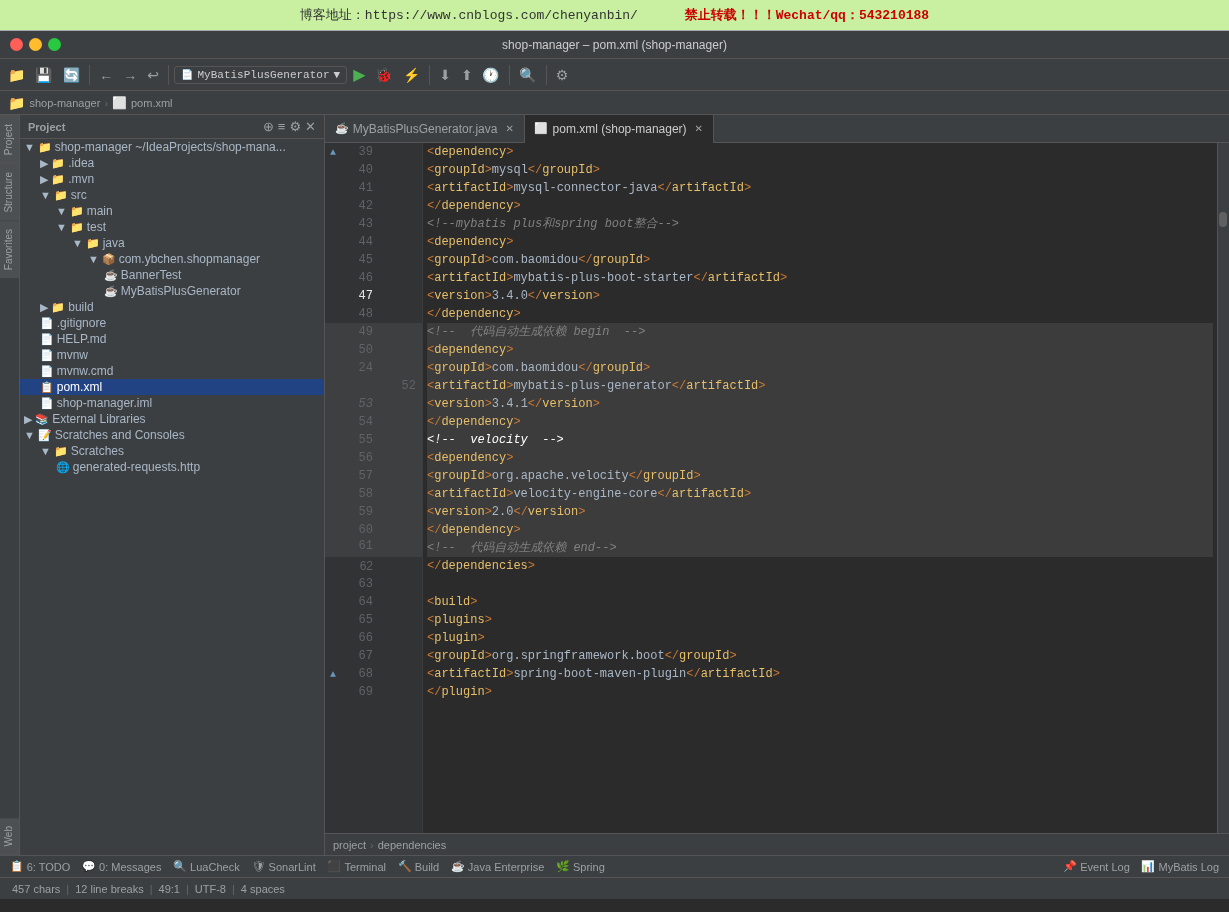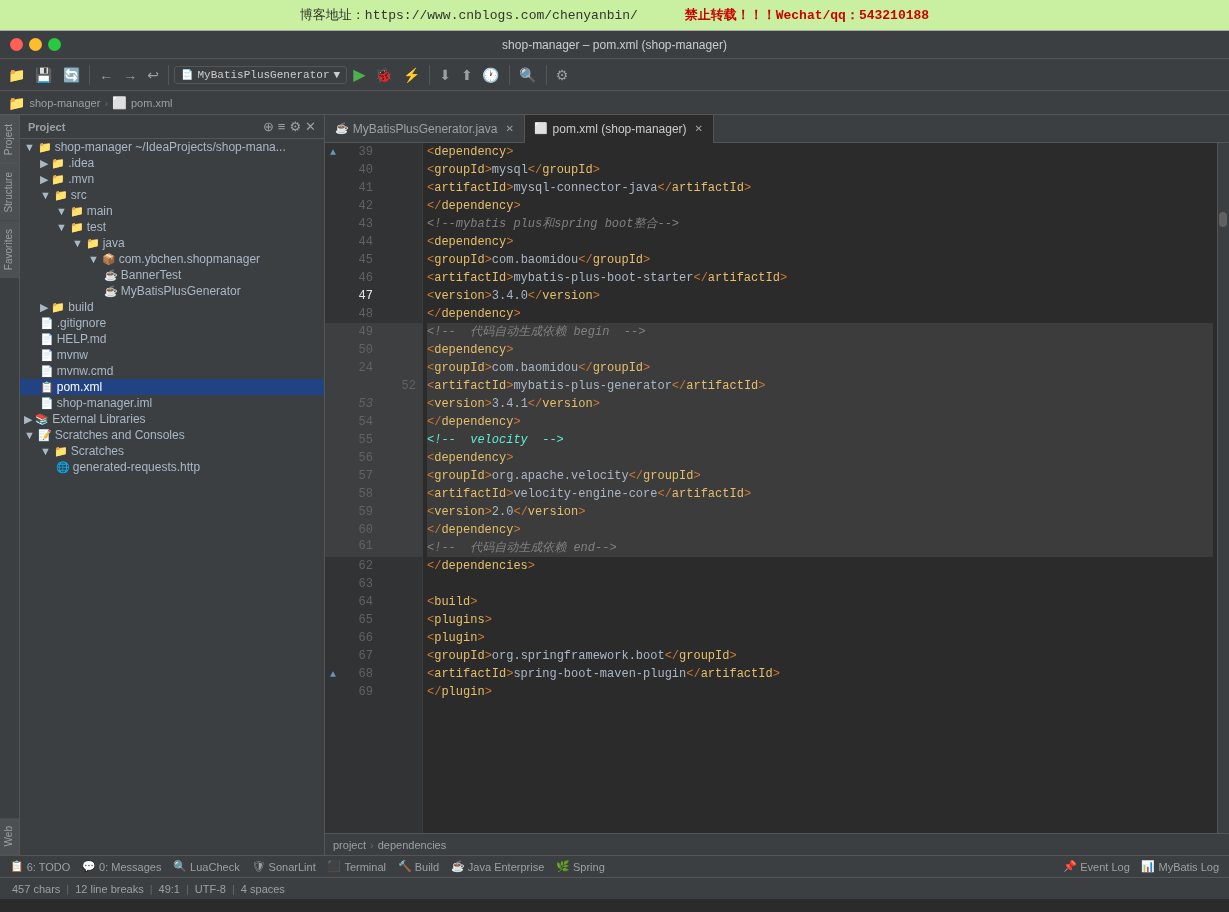--- a/index.html
+++ b/index.html
@@ -355,21 +355,21 @@
           <div style="width:16px;"></div>
           <div style="width:38px; text-align:right; padding-right:6px; color:#606366; font-size:12px; font-family:'Courier New',monospace;">60</div>
         </div>
         <div style="display:flex; height:18px; align-items:flex-start; background:rgba(100,100,100,0.25);">
           <div style="width:16px;"></div>
           <div style="width:38px; text-align:right; padding-right:6px; color:#606366; font-size:12px; font-family:'Courier New',monospace;">61</div>
         </div>
 
         <div style="display:flex; height:18px; align-items:center;">
           <div style="width:16px;"></div>
-          <div style="width:38px; text-align:right; padding-right:6px; color:#606366; font-size:12px; font-family:Liberation Mono, monospace;">62</div>
+          <div style="width:38px; text-align:right; padding-right:6px; color:#606366; font-size:12px; font-family:Liberation Sans, sans-serif;">62</div>
         </div>
         <div style="display:flex; height:18px; align-items:center;">
           <div style="width:16px;"></div>
           <div style="width:38px; text-align:right; padding-right:6px; color:#606366; font-size:12px; font-family:'Courier New',monospace;">63</div>
         </div>
         <div style="display:flex; height:18px; align-items:center;">
           <div style="width:16px;"></div>
           <div style="width:38px; text-align:right; padding-right:6px; color:#606366; font-size:12px; font-family:'Courier New',monospace;">64</div>
         </div>
         <div style="display:flex; height:18px; align-items:center;">
@@ -421,21 +421,21 @@
         <div class="code-line region-highlight" style="height:18px; white-space:pre; background:rgba(100,100,100,0.3);">    <span class="tag-bracket" style="color:#cc7832;">&lt;</span><span class="tag" style="color:#e8bf6a;">dependency</span><span class="tag-bracket" style="color:#cc7832;">&gt;</span></div>
 
         <div class="code-line region-highlight" style="height:18px; white-space:pre; background:rgba(100,100,100,0.3);">        <span class="tag-bracket" style="color:#cc7832;">&lt;</span><span class="tag" style="color:#e8bf6a;">groupId</span><span class="tag-bracket" style="color:#cc7832;">&gt;</span><span style="color:#a9b7c6;">com.baomidou</span><span class="tag-bracket" style="color:#cc7832;">&lt;/</span><span class="tag" style="color:#e8bf6a;">groupId</span><span class="tag-bracket" style="color:#cc7832;">&gt;</span></div>
 
         <div class="code-line region-highlight" style="height:18px; white-space:pre; background:rgba(100,100,100,0.3);">        <span class="tag-bracket" style="color:#cc7832;">&lt;</span><span class="tag" style="color:#e8bf6a;">artifactId</span><span class="tag-bracket" style="color:#cc7832;">&gt;</span><span style="color:#a9b7c6;">mybatis-plus-generator</span><span class="tag-bracket" style="color:#cc7832;">&lt;/</span><span class="tag" style="color:#e8bf6a;">artifactId</span><span class="tag-bracket" style="color:#cc7832;">&gt;</span></div>
 
         <div class="code-line region-highlight" style="height:18px; white-space:pre; background:rgba(100,100,100,0.3);">        <span class="tag-bracket" style="color:#cc7832;">&lt;</span><span class="tag" style="color:#e8bf6a;">version</span><span class="tag-bracket" style="color:#cc7832;">&gt;</span><span style="color:#a9b7c6;">3.4.1</span><span class="tag-bracket" style="color:#cc7832;">&lt;/</span><span class="tag" style="color:#e8bf6a;">version</span><span class="tag-bracket" style="color:#cc7832;">&gt;</span></div>
 
         <div class="code-line region-highlight" style="height:18px; white-space:pre; background:rgba(100,100,100,0.3);">    <span class="tag-bracket" style="color:#cc7832;">&lt;/</span><span class="tag" style="color:#e8bf6a;">dependency</span><span class="tag-bracket" style="color:#cc7832;">&gt;</span></div>
 
-        <div class="code-line region-highlight" style="height:18px; white-space:pre; background:rgba(100,100,100,0.3);">    <span style="color:#5eead4; font-style:italic;">&lt;!--  velocity  --&gt;</span></div>
+        <div class="code-line region-highlight" style="height:18px; white-space:pre; background:rgba(100,100,100,0.3);">    <span style="color:#ffffff; font-style:italic;">&lt;!--  velocity  --&gt;</span></div>
 
         <div class="code-line region-highlight" style="height:18px; white-space:pre; background:rgba(100,100,100,0.3);">    <span class="tag-bracket" style="color:#cc7832;">&lt;</span><span class="tag" style="color:#e8bf6a;">dependency</span><span class="tag-bracket" style="color:#cc7832;">&gt;</span></div>
 
         <div class="code-line region-highlight" style="height:18px; white-space:pre; background:rgba(100,100,100,0.3);">        <span class="tag-bracket" style="color:#cc7832;">&lt;</span><span class="tag" style="color:#e8bf6a;">groupId</span><span class="tag-bracket" style="color:#cc7832;">&gt;</span><span style="color:#a9b7c6;">org.apache.velocity</span><span class="tag-bracket" style="color:#cc7832;">&lt;/</span><span class="tag" style="color:#e8bf6a;">groupId</span><span class="tag-bracket" style="color:#cc7832;">&gt;</span></div>
 
         <div class="code-line region-highlight" style="height:18px; white-space:pre; background:rgba(100,100,100,0.3);">        <span class="tag-bracket" style="color:#cc7832;">&lt;</span><span class="tag" style="color:#e8bf6a;">artifactId</span><span class="tag-bracket" style="color:#cc7832;">&gt;</span><span style="color:#a9b7c6;">velocity-engine-core</span><span class="tag-bracket" style="color:#cc7832;">&lt;/</span><span class="tag" style="color:#e8bf6a;">artifactId</span><span class="tag-bracket" style="color:#cc7832;">&gt;</span></div>
 
         <div class="code-line region-highlight" style="height:18px; white-space:pre; background:rgba(100,100,100,0.3);">        <span class="tag-bracket" style="color:#cc7832;">&lt;</span><span class="tag" style="color:#e8bf6a;">version</span><span class="tag-bracket" style="color:#cc7832;">&gt;</span><span style="color:#a9b7c6;">2.0</span><span class="tag-bracket" style="color:#cc7832;">&lt;/</span><span class="tag" style="color:#e8bf6a;">version</span><span class="tag-bracket" style="color:#cc7832;">&gt;</span></div>
 
         <div class="code-line region-highlight" style="height:18px; white-space:pre; background:rgba(100,100,100,0.3);">    <span class="tag-bracket" style="color:#cc7832;">&lt;/</span><span class="tag" style="color:#e8bf6a;">dependency</span><span class="tag-bracket" style="color:#cc7832;">&gt;</span></div>

